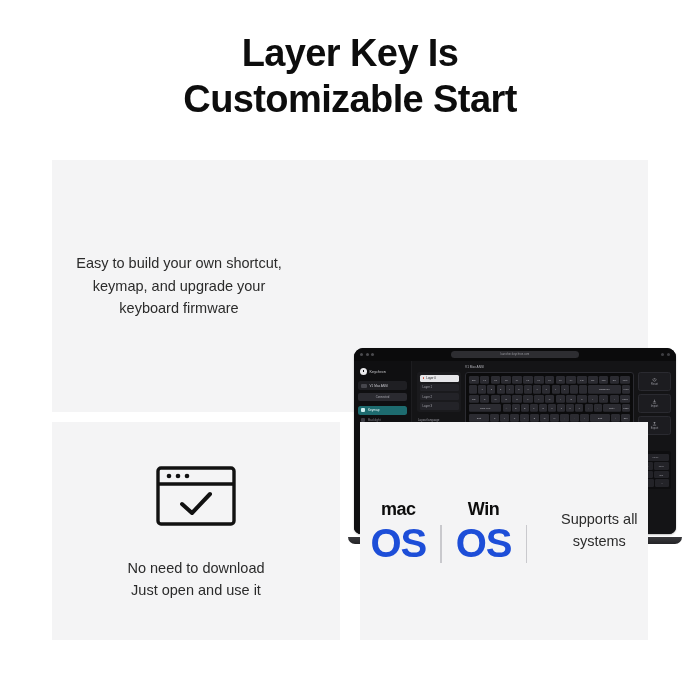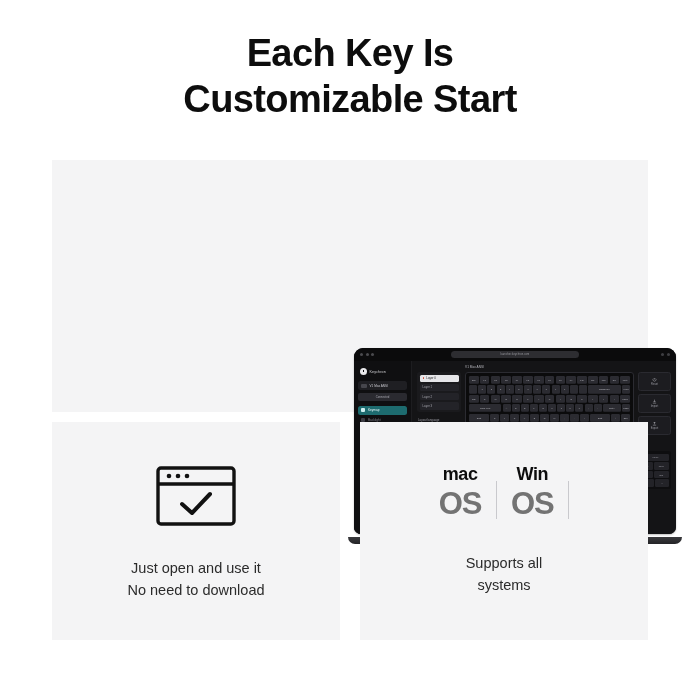--- a/index.html
+++ b/index.html
@@ -188,43 +188,44 @@
     background:#232328; border-radius:1.2px; height:7.4px;
     flex:1 1 0; min-width:0;
     display:flex;align-items:center;justify-content:center;
     font-size:2.1px;color:#9d9da5; overflow:hidden;
   }
 
   
   #card-download { left:52px; top:422px; width:288px; height:218px;
       display:flex;flex-direction:column;align-items:center;justify-content:center;gap:26px;}
   #card-os       { left:360px; top:422px; width:288px; height:218px;
-      display:flex;flex-direction:column;align-items:center;justify-content:center;gap:34px;}
+      display:flex;align-items:center;justify-content:center;gap:34px;}
 
   .card-caption { text-align:center; font-size:14.5px; line-height:1.5; color:#2b2b2b; }
 
   .browser-icon { width:92px; height:72px; }
 
   .os-row { display:flex; align-items:flex-end; gap:14px; }
   .os-stack { display:flex; flex-direction:column; align-items:center; line-height:1; }
   .os-small { font-size:18px; font-weight:700; letter-spacing:-0.4px; color:#0d0d0d; }
-  .os-big   { font-size:31px; font-weight:700; letter-spacing:-1px; color:#737373; margin-top:5px;}
+  .os-big   { font-size:40px; font-weight:700; letter-spacing:-1px; color:#1d4ed8; margin-top:5px;}
   .os-div { width:1.5px; height:38px; background:#c9c9cd; }
   .os-word { font-size:28px; font-weight:700; letter-spacing:-0.6px; color:#0d0d0d; }
 </style>
 </head>
 <body>
 
 <h1 class="heading">
-  <span>Each Key Is</span>
+  <span>Layer Key Is</span>
   <span class="l2">Customizable Start</span>
 </h1>
 
 <div class="card" id="top-card">
 
+  <div class="promo-text">Easy to build your own shortcut, keymap, and upgrade your keyboard firmware</div>
 
   <div class="laptop-wrap">
     <div class="laptop-body">
 
       <div class="chrome">
         <div class="dots">
           <span class="dot"></span>
           <span class="dot"></span>
           <span class="dot"></span>
         </div>
@@ -540,22 +541,22 @@
 <div class="card" id="card-download">
   <svg class="browser-icon" viewBox="0 0 92 72" fill="none" stroke="#111" stroke-width="3.4">
     <rect x="8" y="8" width="76" height="56" rx="3"></rect>
     <line x1="8" y1="24" x2="84" y2="24"></line>
     <circle cx="19" cy="16" r="2.3" fill="#111" stroke="none"></circle>
     <circle cx="28" cy="16" r="2.3" fill="#111" stroke="none"></circle>
     <circle cx="37" cy="16" r="2.3" fill="#111" stroke="none"></circle>
     <path d="M32 44 L42 53 L60 34" stroke-linecap="round" stroke-linejoin="round" stroke-width="4"></path>
   </svg>
   <div class="card-caption">
+      <span style="display:block">No need to download</span>
       <span style="display:block">Just open and use it</span>
-      <span style="display:block">No need to download</span>
     </div>
 </div>
 
 <div class="card" id="card-os">
   <div class="os-row">
     <div class="os-stack">
       <span class="os-small">mac</span>
       <span class="os-big">OS</span>
     </div>
     <span class="os-div"></span>

